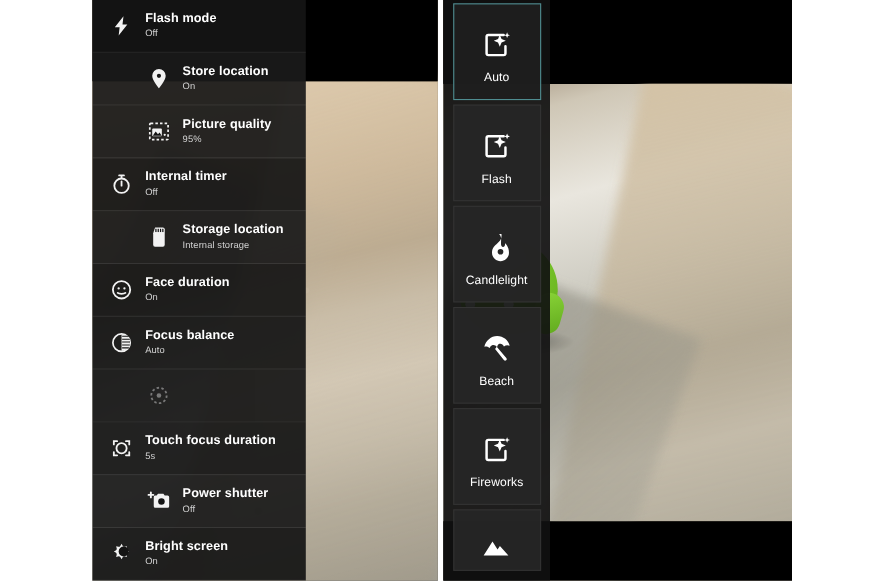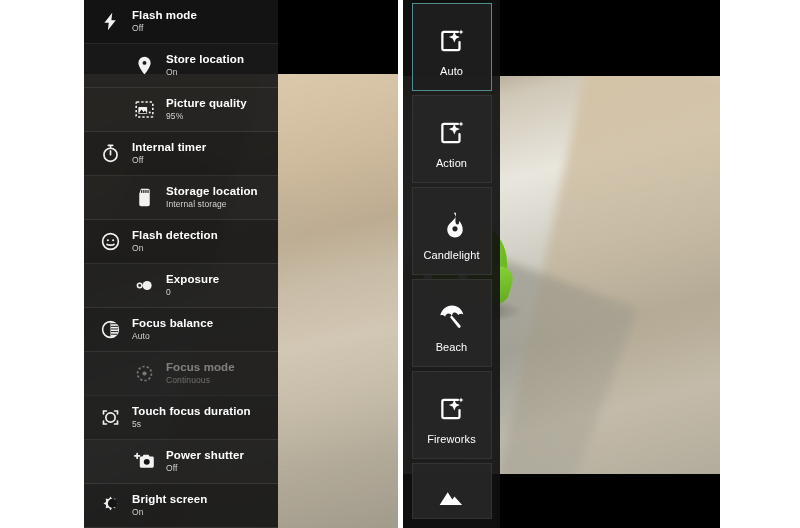--- a/index.html
+++ b/index.html
@@ -221,34 +221,22 @@
         <div class="srow">
           <div class="sicon">
             <svg viewBox="0 0 24 24" fill="none" stroke="currentColor" stroke-width="1.9">
               <circle cx="12" cy="12" r="9"></circle>
               <circle cx="9" cy="10.5" r="1.2" fill="currentColor" stroke="none"></circle>
               <circle cx="15" cy="10.5" r="1.2" fill="currentColor" stroke="none"></circle>
               <path d="M8 15.2c1.2 1.2 6.8 1.2 8 0" stroke-linecap="round"></path>
             </svg>
           </div>
           <div class="stext">
-            <div class="stitle">Flash detection</div>
+            <div class="stitle">Face duration</div>
             <div class="ssub">On</div>
-          </div>
-        </div>
-        <div class="srow alt">
-          <div class="sicon">
-            <svg viewBox="0 0 24 24" fill="none" stroke="currentColor" stroke-width="1.8">
-              <circle cx="6.5" cy="12" r="2.6"></circle>
-              <circle cx="15" cy="12" r="5.2" fill="currentColor" stroke="none"></circle>
-            </svg>
-          </div>
-          <div class="stext">
-            <div class="stitle">Exposure</div>
-            <div class="ssub">0</div>
           </div>
         </div>
         <div class="srow">
           <div class="sicon">
             <svg viewBox="0 0 24 24" fill="none" stroke="currentColor" stroke-width="1.8">
               <circle cx="12" cy="12" r="9"></circle>
               <path d="M12 3.4a8.6 8.6 0 0 1 0 17.2z" fill="currentColor" stroke="none"></path>
               <path d="M12.6 5.4h7M12.6 8.4h8M12.6 11.4h8.2M12.6 14.4h8M12.6 17.4h7" stroke="#141414" stroke-width="1.1"></path>
             </svg>
           </div>
@@ -256,24 +244,20 @@
             <div class="stitle">Focus balance</div>
             <div class="ssub">Auto</div>
           </div>
         </div>
         <div class="srow alt dim">
           <div class="sicon">
             <svg viewBox="0 0 24 24" fill="none" stroke="currentColor" stroke-width="1.9">
               <circle cx="12" cy="12" r="8" stroke-dasharray="2.6 2.4"></circle>
               <circle cx="12" cy="12" r="2.4" fill="currentColor" stroke="none"></circle>
             </svg>
-          </div>
-          <div class="stext">
-            <div class="stitle">Focus mode</div>
-            <div class="ssub">Continuous</div>
           </div>
         </div>
         <div class="srow">
           <div class="sicon">
             <svg viewBox="0 0 24 24" fill="none" stroke="currentColor" stroke-width="1.9" stroke-linecap="round">
               <circle cx="12" cy="12" r="5.3"></circle>
               <path d="M4 8V4.6h3.4M16.6 4.6H20V8M20 16v3.4h-3.4M7.4 19.4H4V16"></path>
             </svg>
           </div>
           <div class="stext">
@@ -337,21 +321,21 @@
           <div class="tlabel">Auto</div>
         </div>
         <div class="tile">
           <div class="ticon">
             <svg viewBox="0 0 28 28" fill="none" stroke="currentColor" stroke-width="2.1" stroke-linecap="round" stroke-linejoin="round">
               <path d="M19.5 5.5H6.5A1.5 1.5 0 0 0 5 7v14a1.5 1.5 0 0 0 1.5 1.5h13A1.5 1.5 0 0 0 21 21v-6"></path>
               <path d="M16.2 5.2l1.5 3.6 3.6 1.5-3.6 1.5-1.5 3.6-1.5-3.6-3.6-1.5 3.6-1.5z" fill="currentColor" stroke="none"></path>
               <path d="M22.4 3.2l.7 1.7 1.7.7-1.7.7-.7 1.7-.7-1.7-1.7-.7 1.7-.7z" fill="currentColor" stroke="none"></path>
             </svg>
           </div>
-          <div class="tlabel">Action</div>
+          <div class="tlabel">Flash</div>
         </div>
         <div class="tile">
           <div class="ticon">
             <svg viewBox="0 0 28 28" fill="currentColor">
               <path d="M17.6 2.6c.6 4.2-1.4 6-3.4 7.8-2.2 2-4.6 4-4.6 8 0 4 3.2 7.2 7.2 7.2s7.2-3.2 7.2-7.2c0-5.2-3.4-8.2-3.4-8.2.4 2-.6 3.4-1.6 3.4-1.2 0-1.8-1.2-1.8-3 0-3.2.8-5.4-1.6-8z"></path>
               <circle cx="16.8" cy="17.6" r="2.4" fill="#262626"></circle>
             </svg>
           </div>
           <div class="tlabel">Candlelight</div>
         </div>

